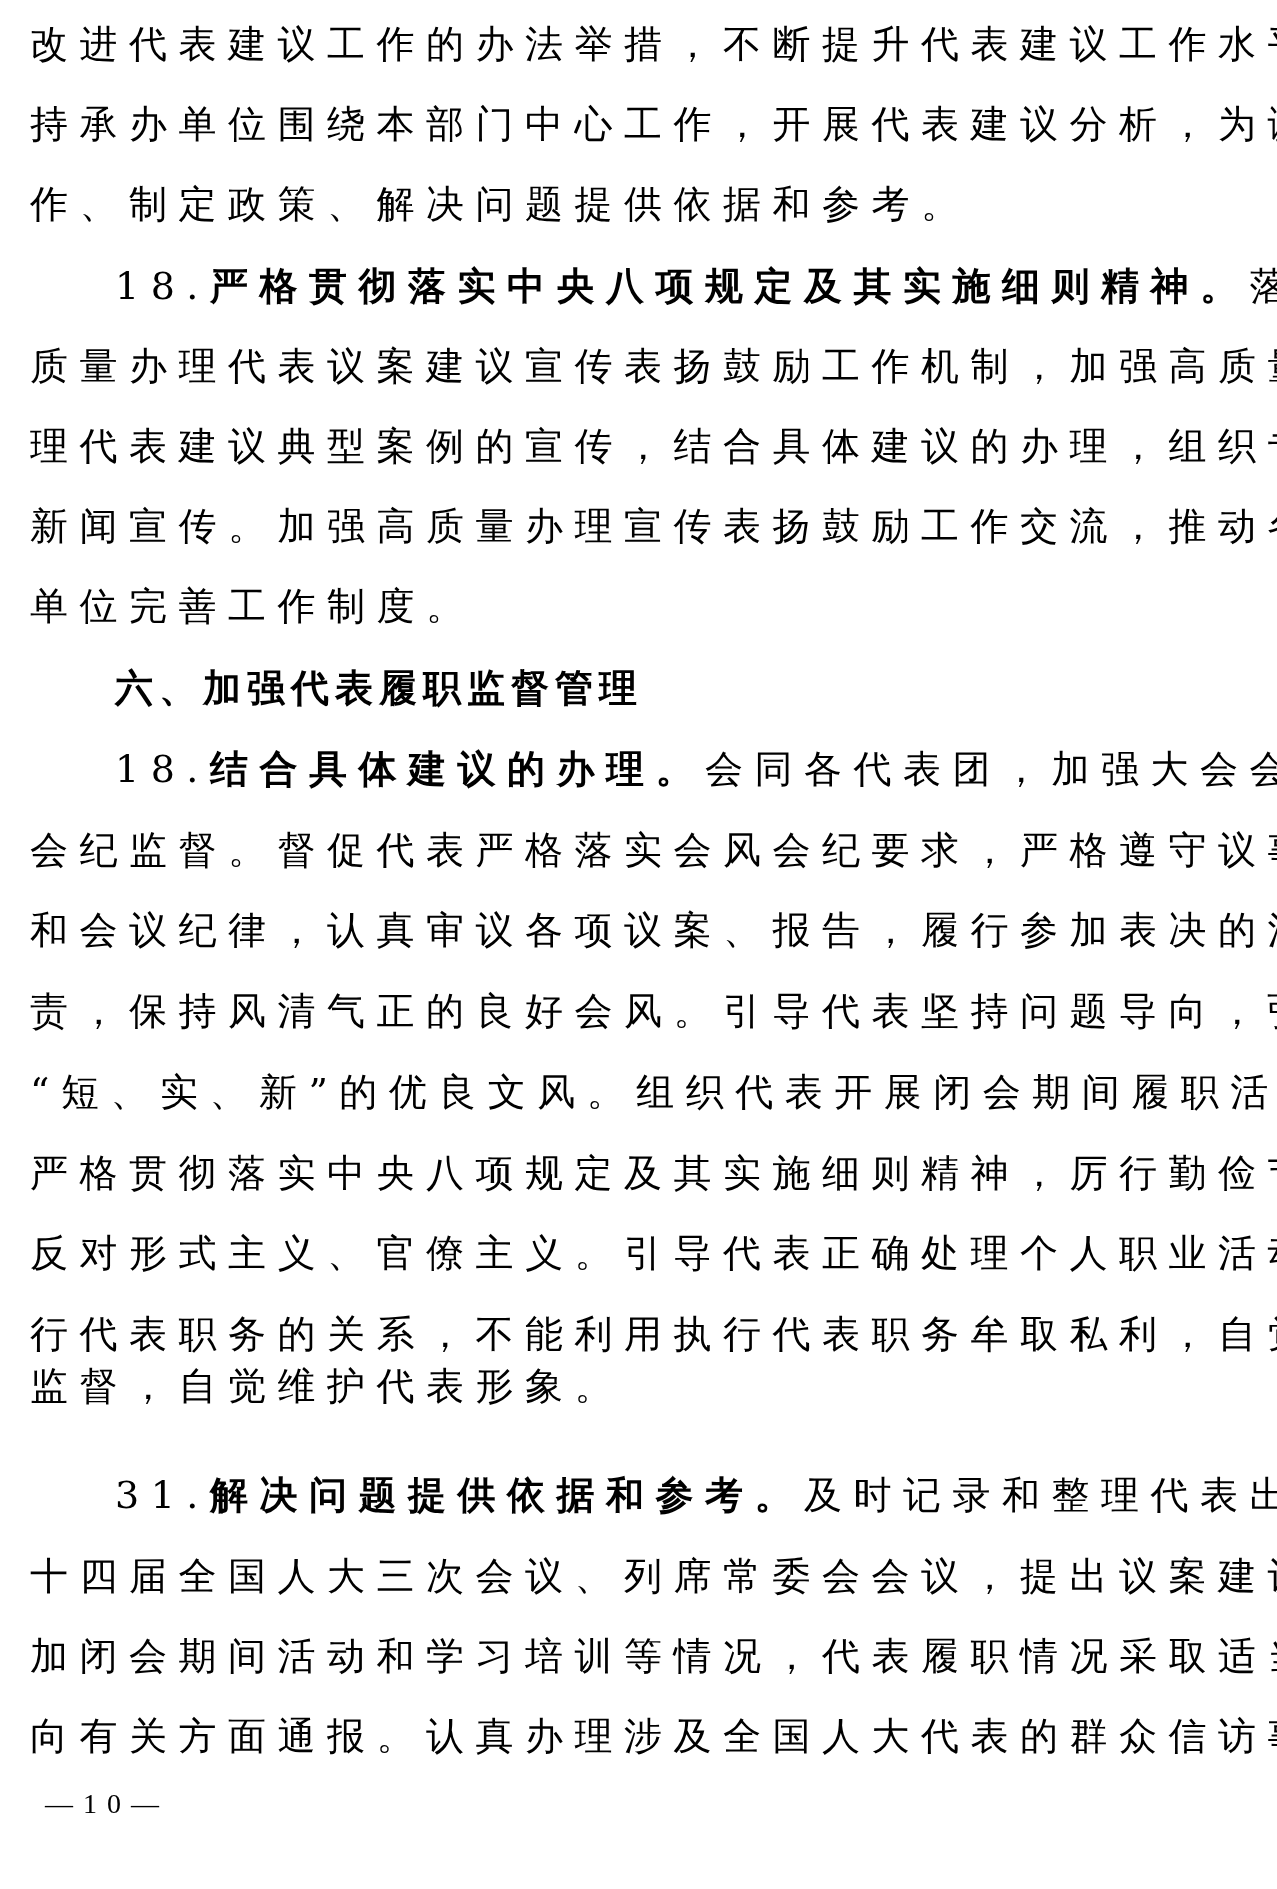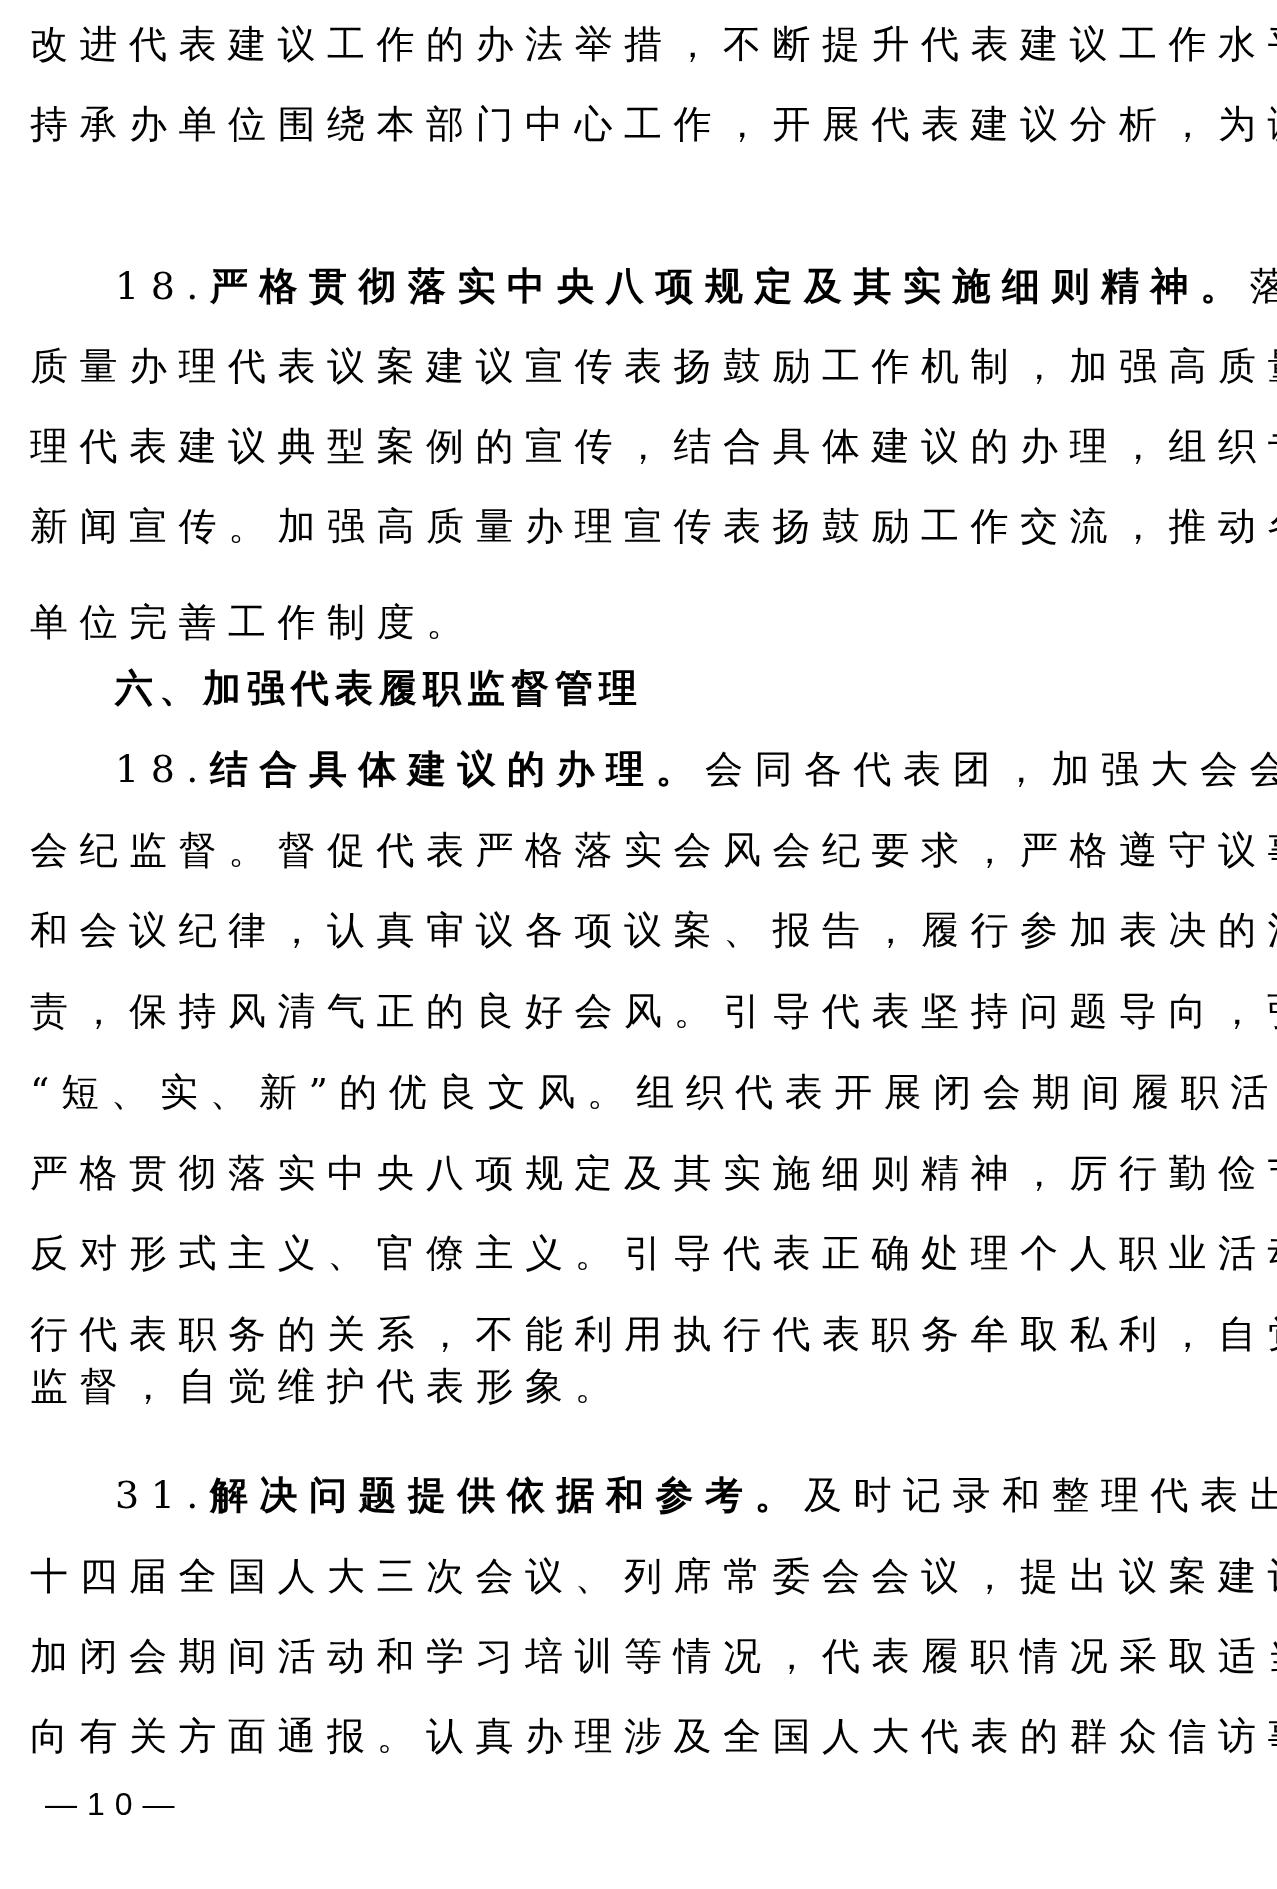--- a/index.html
+++ b/index.html
@@ -41,43 +41,44 @@
       letter-spacing: 6px;
       font-size: 38px;
     }
     .item-title {
       font-weight: bold;
     }
     .page-number {
       position: absolute;
       left: 45px;
       top: 1812px;
-      font-family: Liberation Sans, sans-serif;
-      font-size: 32px;
+      font-family: Liberation Serif, serif;
+      font-size: 28px;
       line-height: 44px;
       letter-spacing: 10px;
       white-space: nowrap;
       text-align: right;
     }
   </style>
 </head>
 <body>
 
 <div class="page">
 
   <div class="line" style="top:20px;">改进代表建议工作的办法举措，不断提升代表建议工作水平。支</div>
   <div class="line" style="top: 100px;">持承办单位围绕本部门中心工作，开展代表建议分析，为谋划工</div>
+  <div class="line" style="top: 180px;">作、制定政策、解决问题提供依据和参考。</div>
 
   <div class="line indent" style="top: 262px;">
     <span class="item-num">18.</span><span class="item-title">严格贯彻落实中央八项规定及其实施细则精神。</span><span>落实高</span>
   </div>
   <div class="line" style="top: 342px;">质量办理代表议案建议宣传表扬鼓励工作机制，加强高质量办</div>
   <div class="line" style="top: 422px;">理代表建议典型案例的宣传，结合具体建议的办理，组织专题</div>
   <div class="line" style="top: 502px;">新闻宣传。加强高质量办理宣传表扬鼓励工作交流，推动各承办</div>
-  <div class="line" style="top: 598px;">单位完善工作制度。</div>
+  <div class="line" style="top: 582px;">单位完善工作制度。</div>
 
   <div class="line indent heading" style="top: 664px;">六、加强代表履职监督管理</div>
 
   <div class="line indent" style="top: 745px;">
     <span class="item-num">18.</span><span class="item-title">结合具体建议的办理。</span><span>会同各代表团，加强大会会风</span>
   </div>
   <div class="line" style="top: 826px;">会纪监督。督促代表严格落实会风会纪要求，严格遵守议事规则</div>
   <div class="line" style="top: 906px;">和会议纪律，认真审议各项议案、报告，履行参加表决的法定职</div>
   <div class="line" style="top: 987px;">责，保持风清气正的良好会风。引导代表坚持问题导向，弘扬</div>
   <div class="line" style="top: 1068px;">“短、实、新”的优良文风。组织代表开展闭会期间履职活动，</div>

